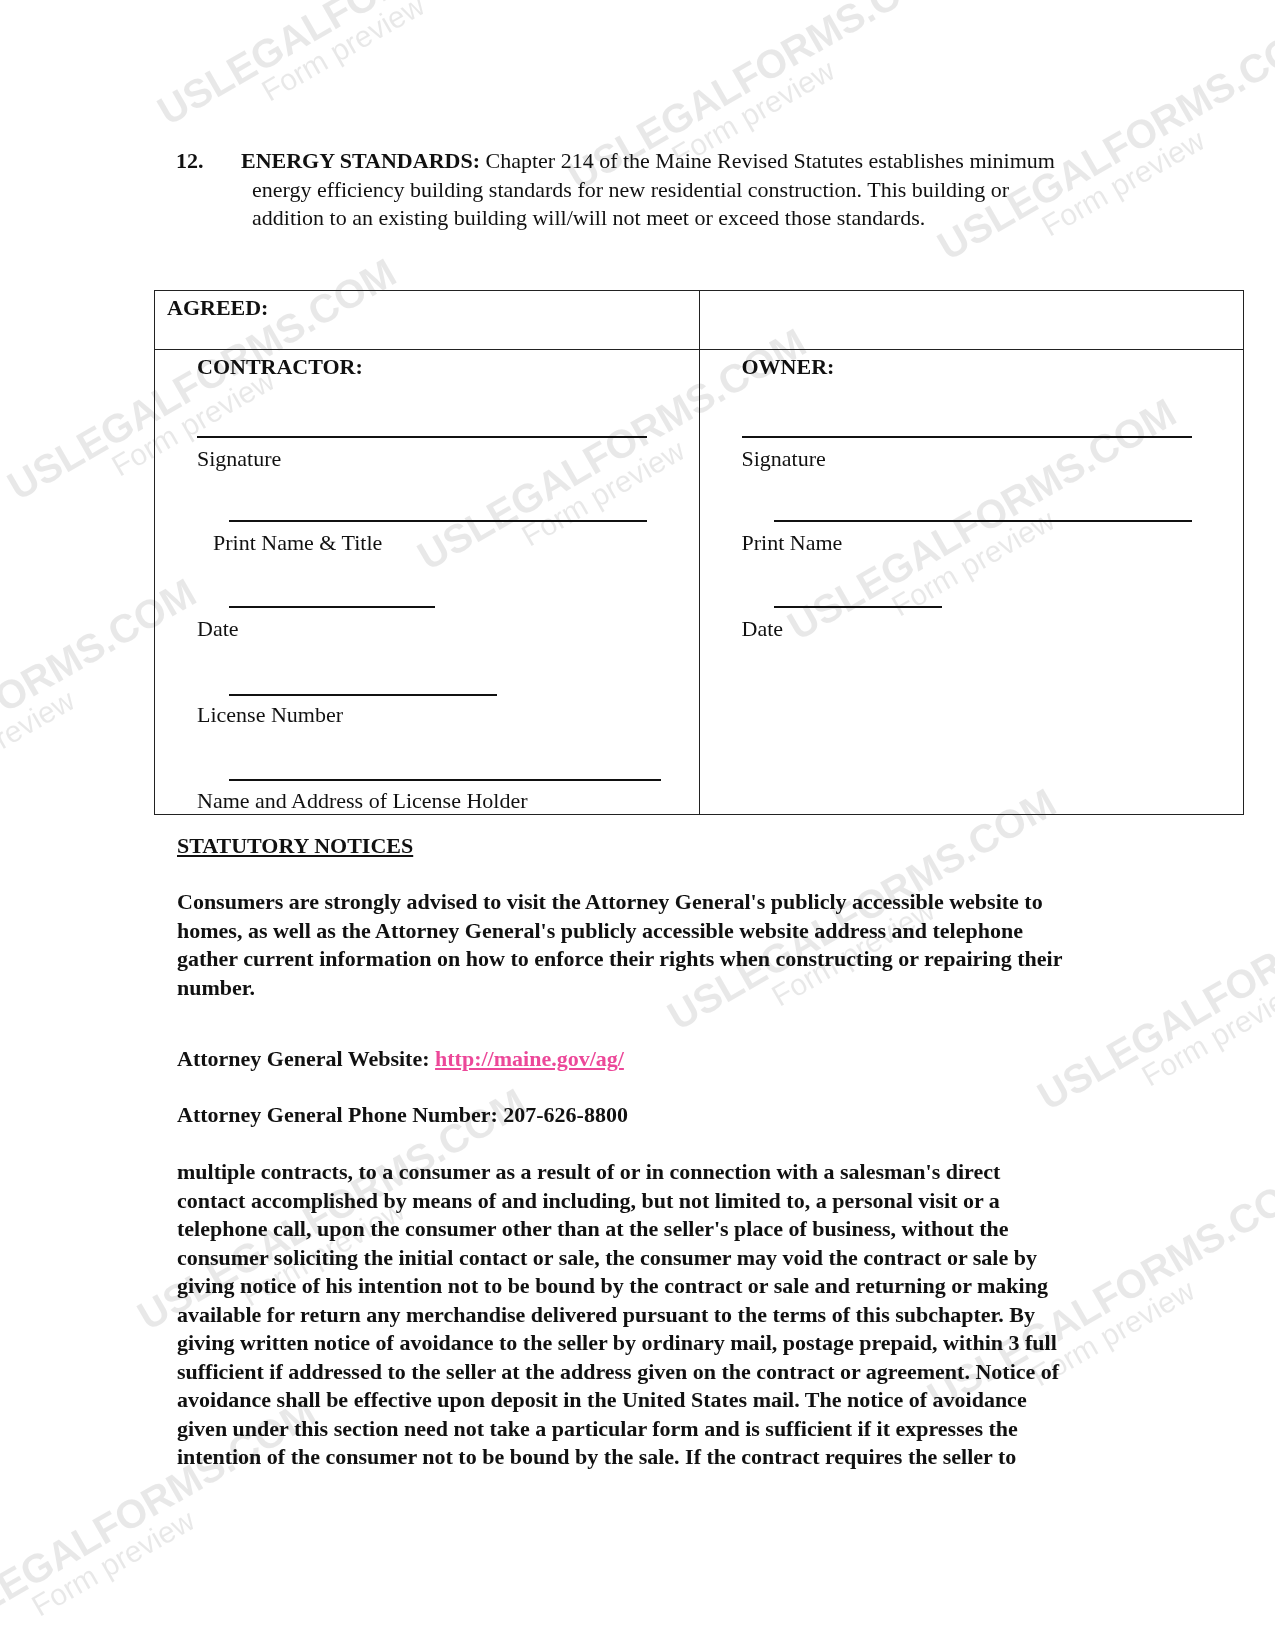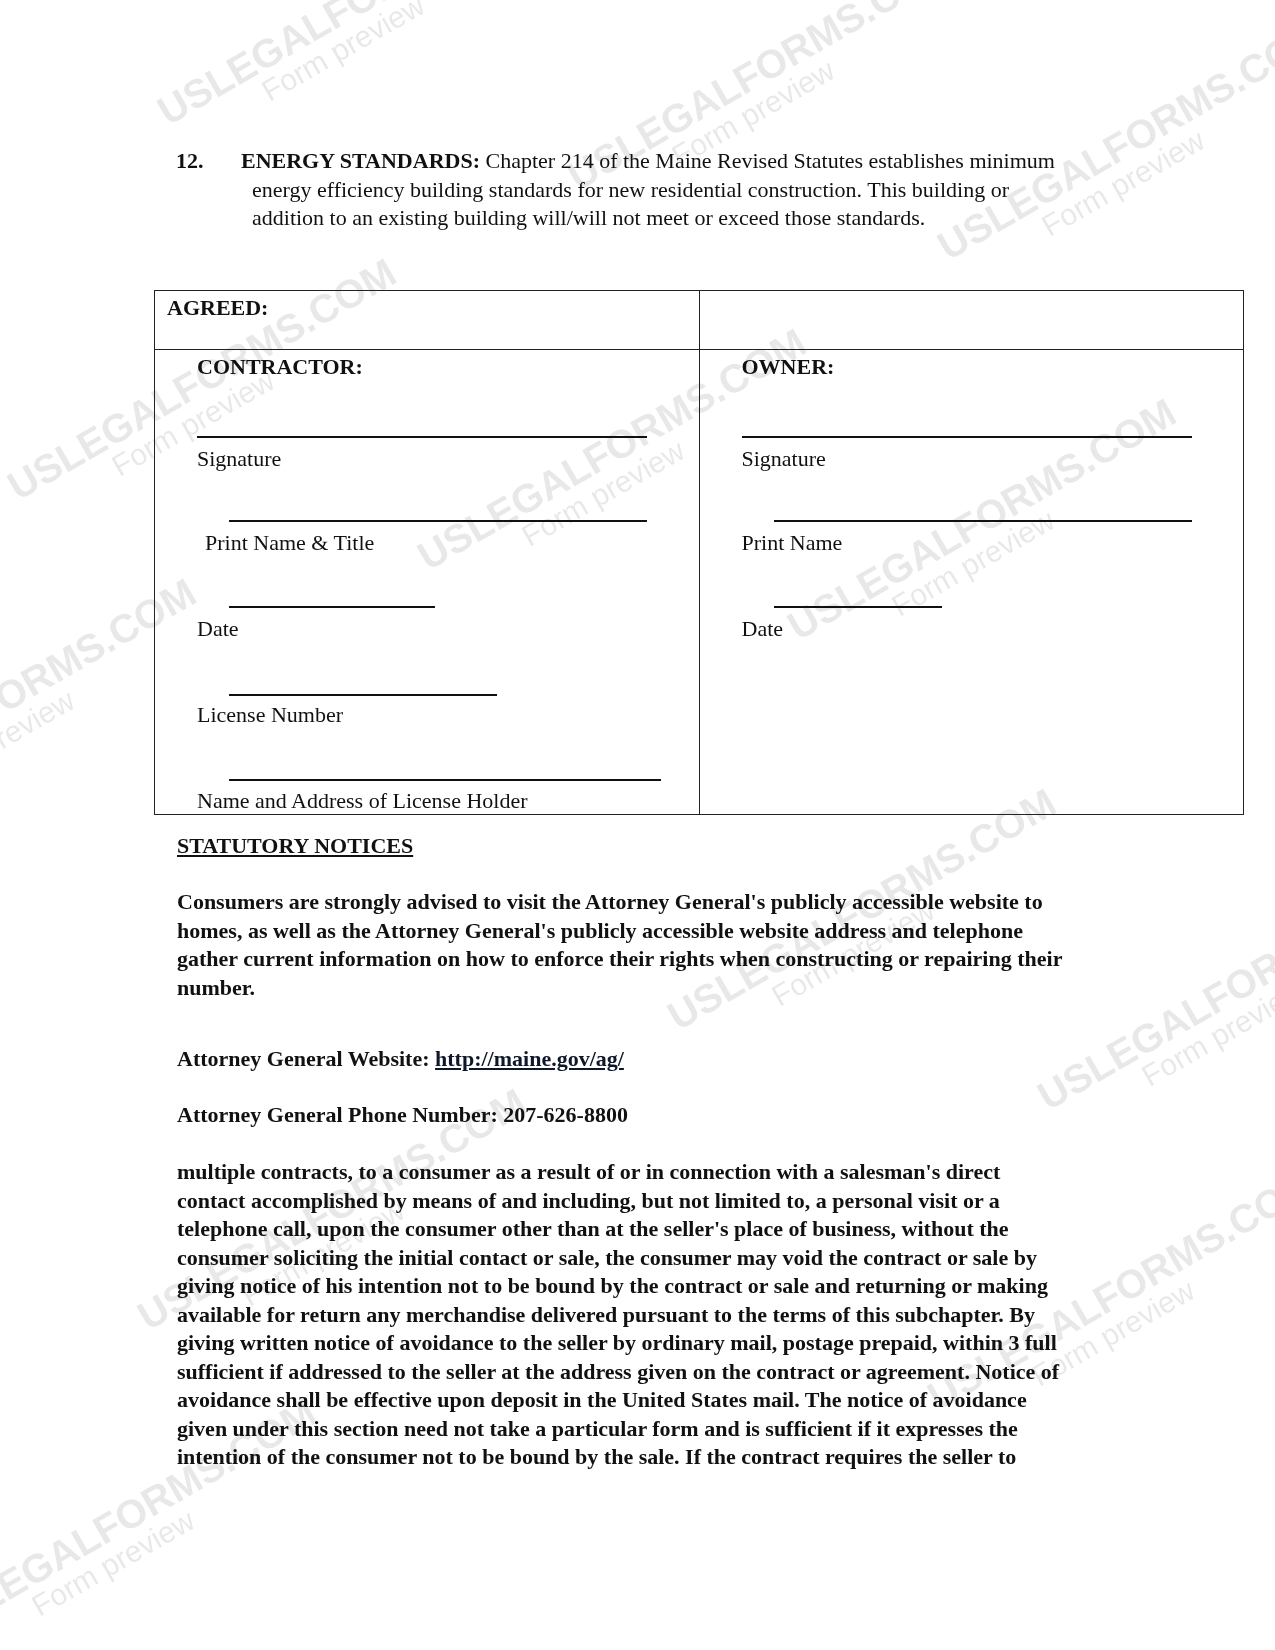--- a/index.html
+++ b/index.html
@@ -16,21 +16,21 @@
   table.sig { position:absolute; left:154px; top:290px; width:1090px; border-collapse:collapse; font-size:22px; }
   table.sig td { border:1.5px solid #222; vertical-align:top; padding:0 12px; width:50%; }
   .rowhead td { height:58px; }
   .lbl-bold { font-weight:bold; display:block; margin-top:4px; }
   .field { position:relative;margin-left:30px; }
   .line { position:absolute; border-top:2px solid #111; }
   .flbl { position:absolute; }
   .notices { position:absolute; left:177px; top:838px; width:1010px; font-size:22px; font-weight:bold; line-height:28.5px; }
   .title { text-align:left; text-decoration:underline; margin-left:0; width:1010px; position:absolute; left:0; top:0; }
   .p { position:absolute; left:0; width:1010px; }
-  a.link { color:#0f172a; text-decoration:underline; }
+  a.link { color:#ec4899; text-decoration:underline; }
 </style>
 </head>
 <body>
 
 <div class="wm" style="left:150px;top:95px;">
     <span class="big">USLEGALFORMS.COM</span>
     <span class="small">Form preview</span>
   </div>
 <div class="wm" style="left:560px;top:160px;">
     <span class="big">USLEGALFORMS.COM</span>
@@ -91,21 +91,21 @@
         </td>
     <td></td>
   </tr>
   <tr>
     <td style="height:460px;">
       <div class="field" style="height:460px;">
         <span class="lbl-bold">CONTRACTOR:</span>
         <div class="line" style="left:0;top:82px;width:450px;"></div>
         <div class="flbl" style="left:0;top:92px;">Signature</div>
         <div class="line" style="left:32px;top:166px;width:418px;"></div>
-        <div class="flbl" style="left:8px;top:176px;">Print Name &amp; Title</div>
+        <div class="flbl" style="left:16px;top:176px;">Print Name &amp; Title</div>
         <div class="line" style="left:32px;top:252px;width:206px;"></div>
         <div class="flbl" style="left:0;top:262px;">Date</div>
         <div class="line" style="left:32px;top:340px;width:268px;"></div>
         <div class="flbl" style="left:0;top:348px;">License Number</div>
         <div class="line" style="left:32px;top:425px;width:432px;"></div>
         <div class="flbl" style="left:0;top:434px;">Name and Address of License Holder</div>
       </div>
     </td>
     <td>
       <div class="field" style="height:460px;">

